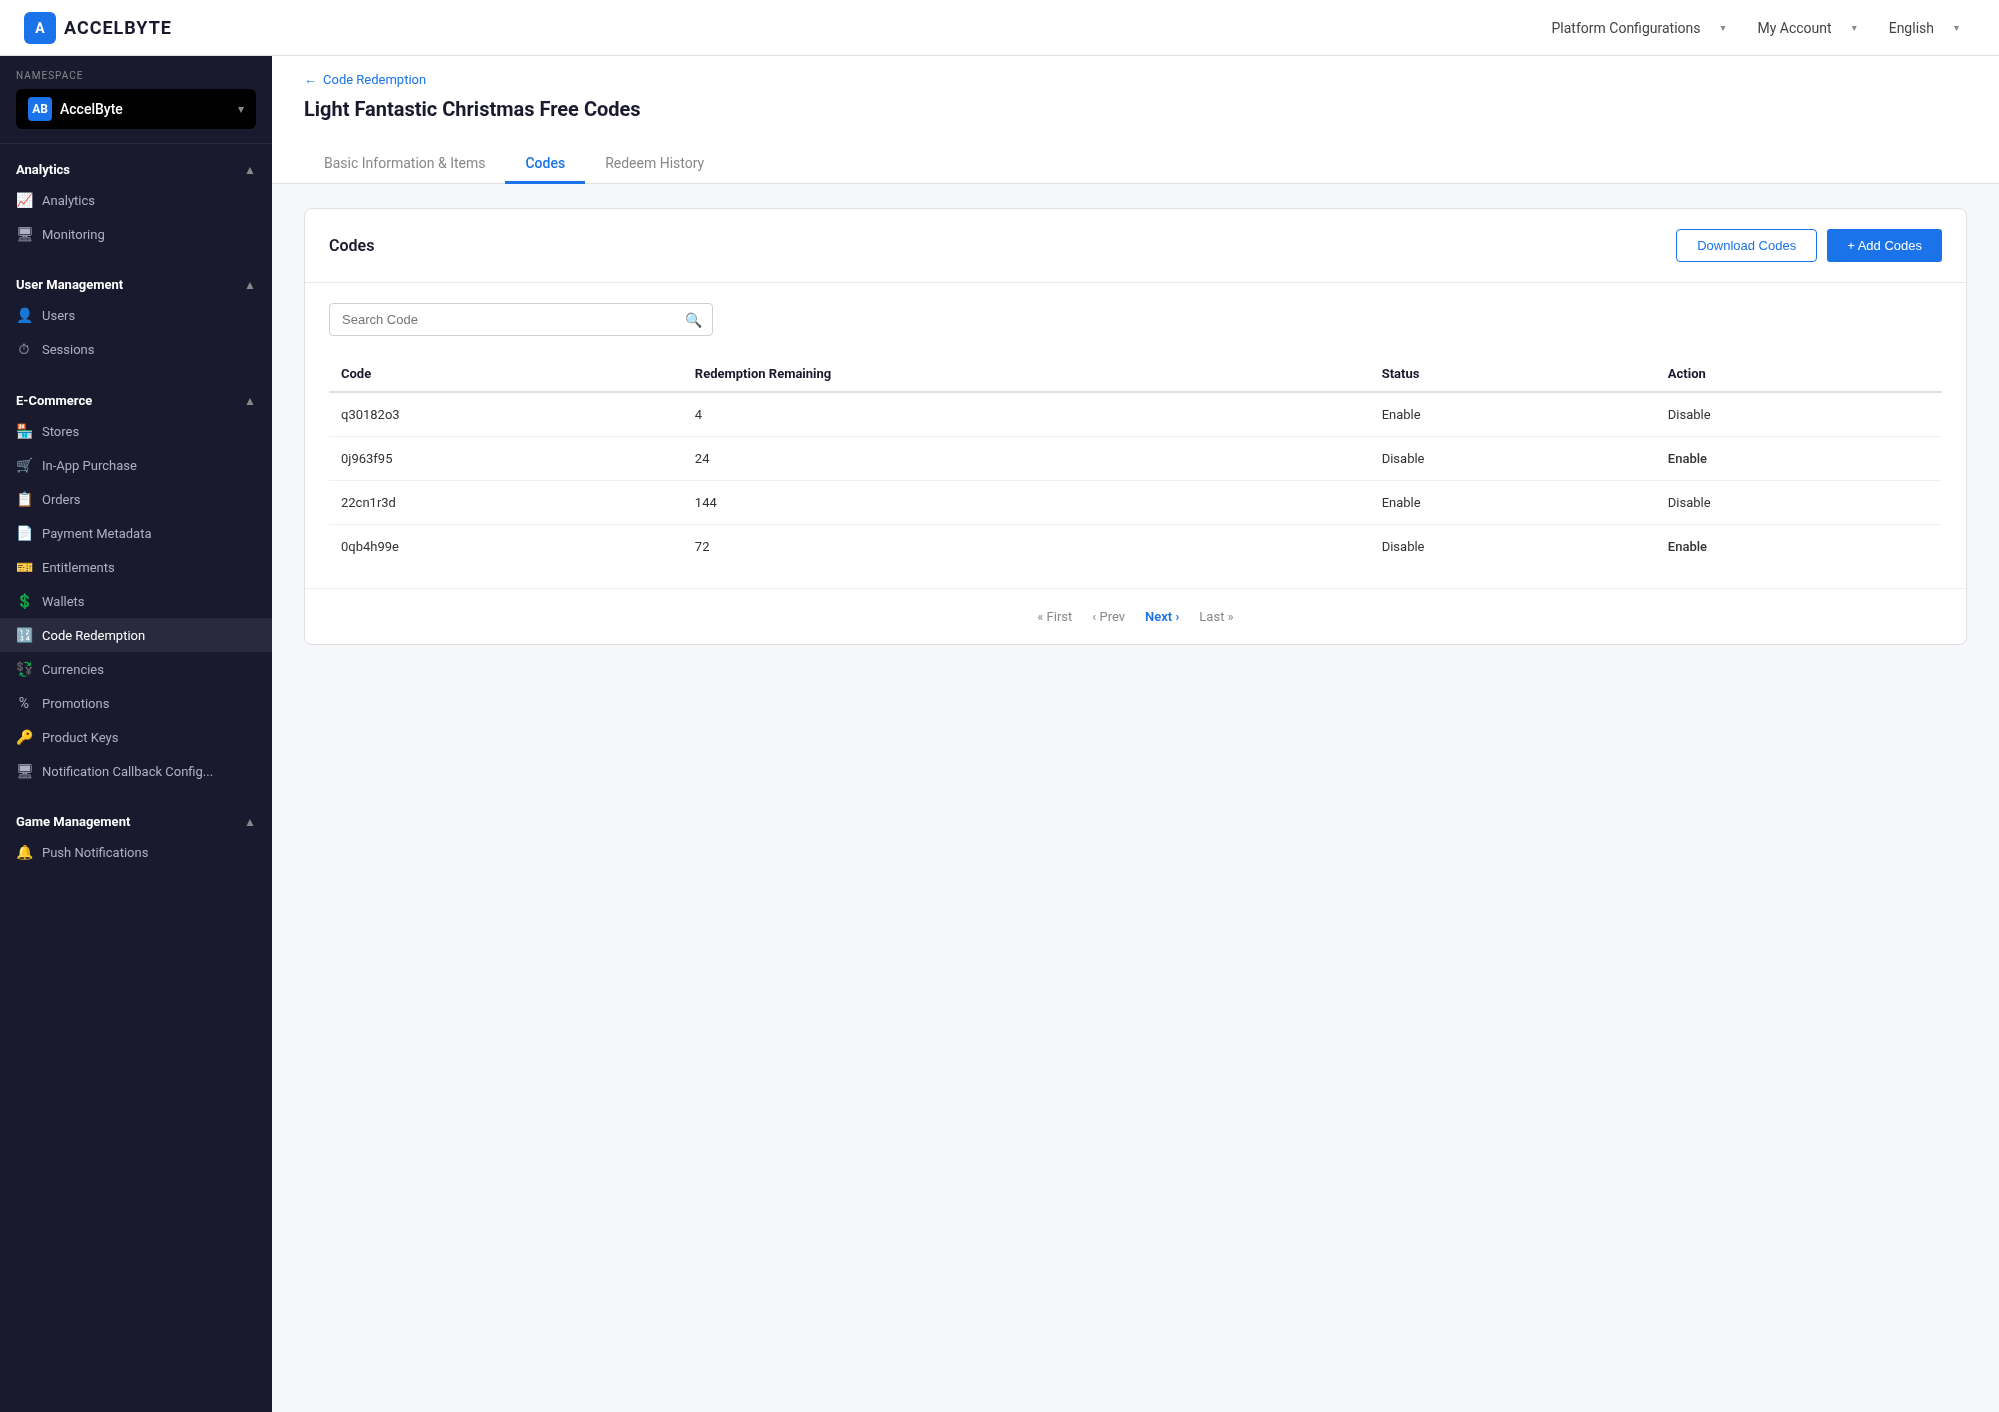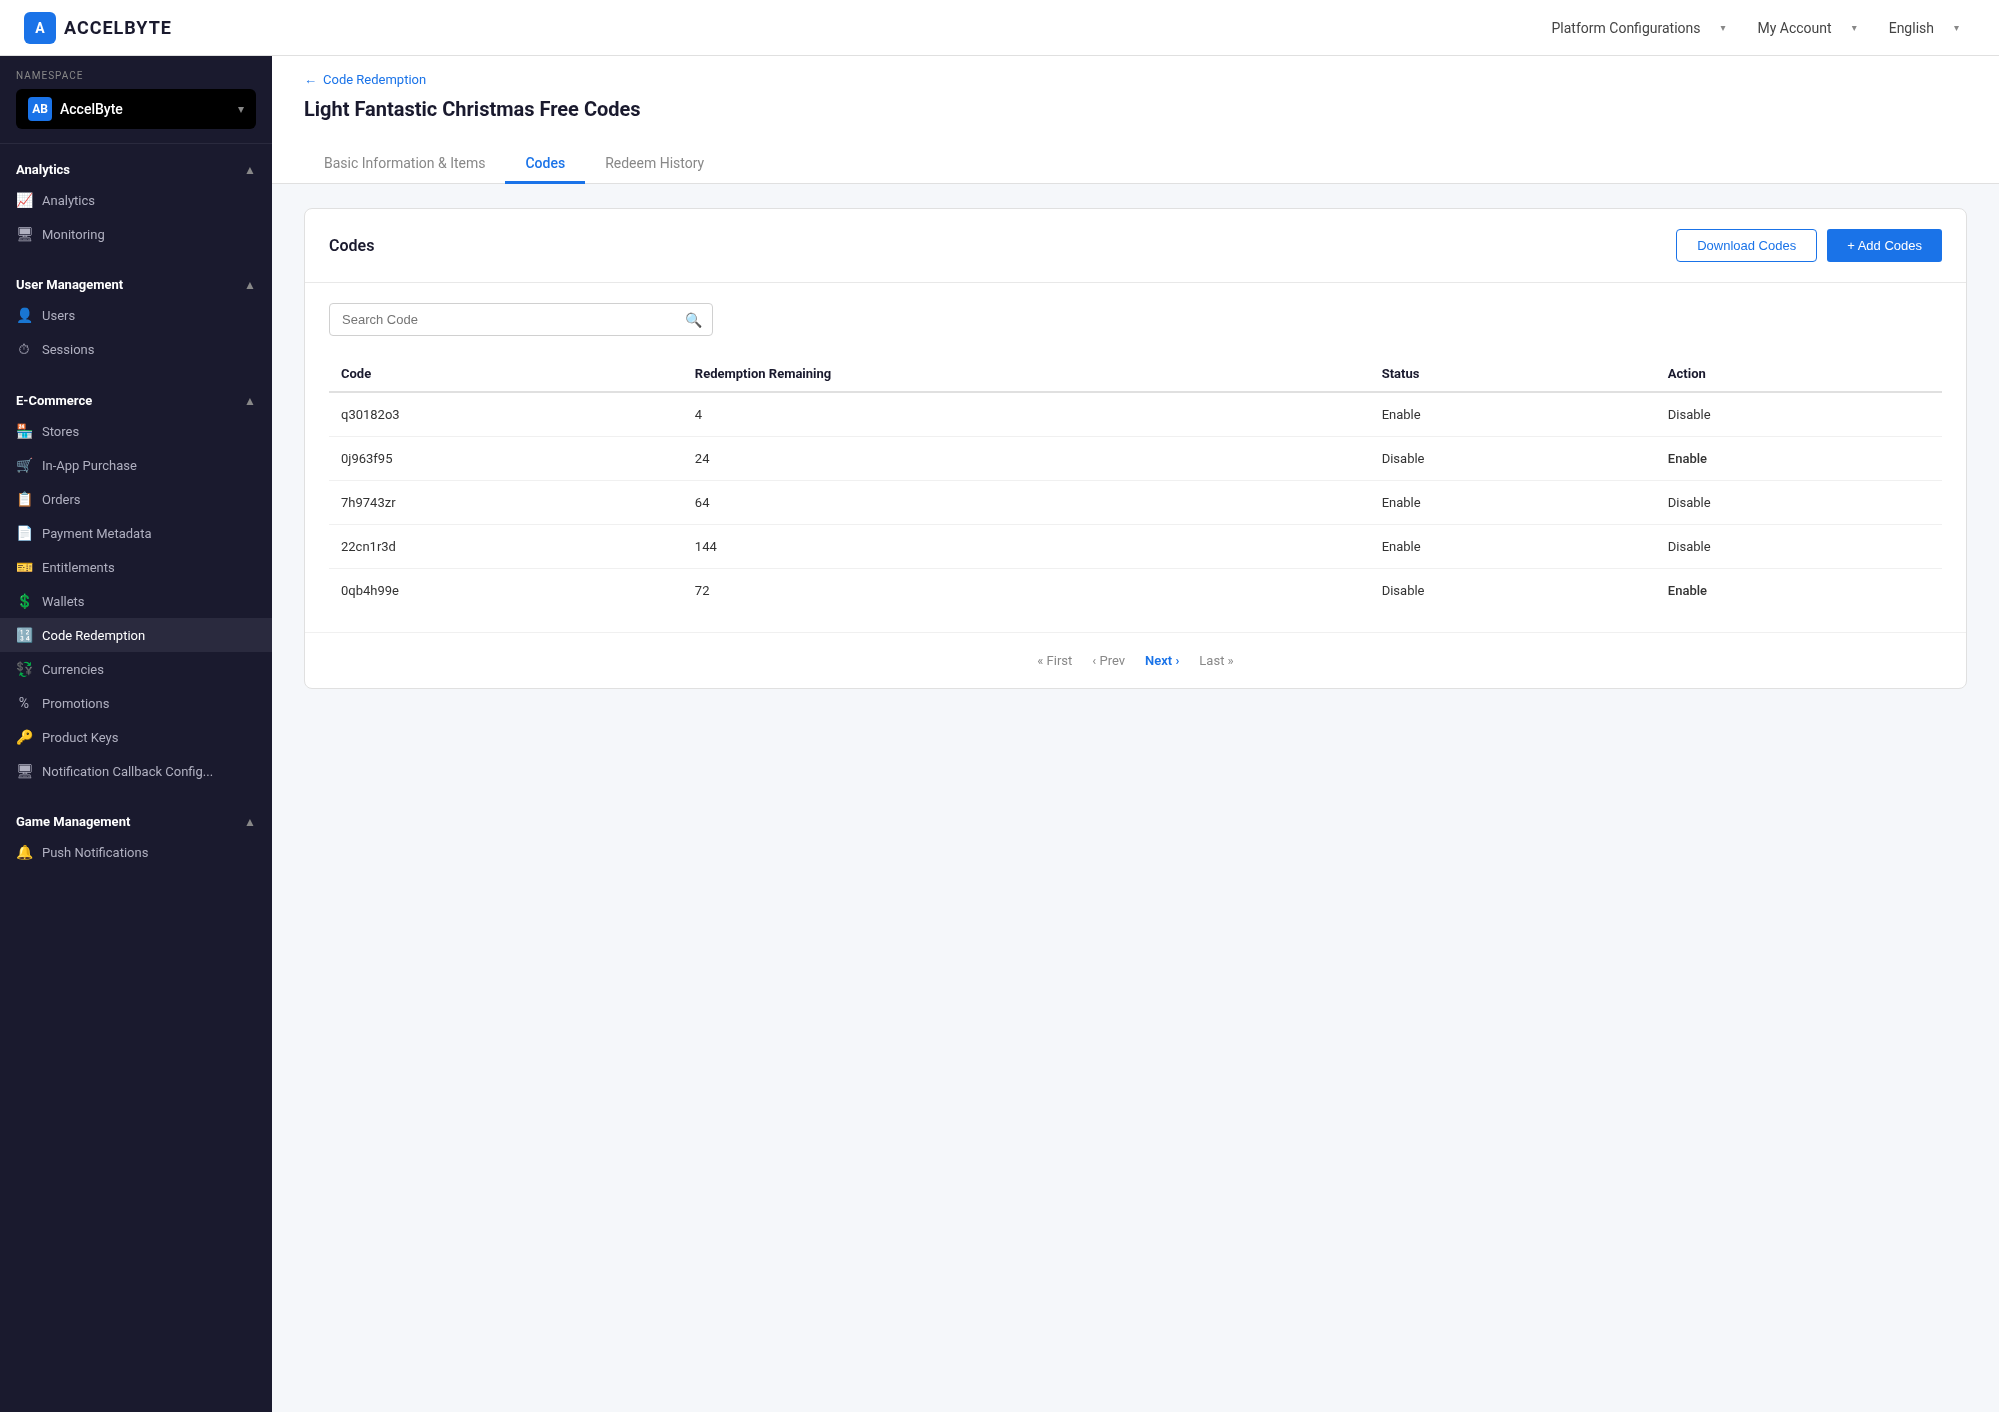--- a/index.html
+++ b/index.html
@@ -313,26 +313,20 @@
                   <td>Enable</td>
                   <td class="action-disable">Disable</td>
                 </tr>
                 <tr>
                   <td>0j963f95</td>
                   <td>24</td>
                   <td>Disable</td>
                   <td class="action-enable">Enable</td>
                 </tr>
                 <tr>
-                  <td>7h9743zr</td>
-                  <td>64</td>
-                  <td>Enable</td>
-                  <td class="action-disable">Disable</td>
-                </tr>
-                <tr>
                   <td>22cn1r3d</td>
                   <td>144</td>
                   <td>Enable</td>
                   <td class="action-disable">Disable</td>
                 </tr>
                 <tr>
                   <td>0qb4h99e</td>
                   <td>72</td>
                   <td>Disable</td>
                   <td class="action-enable">Enable</td>

